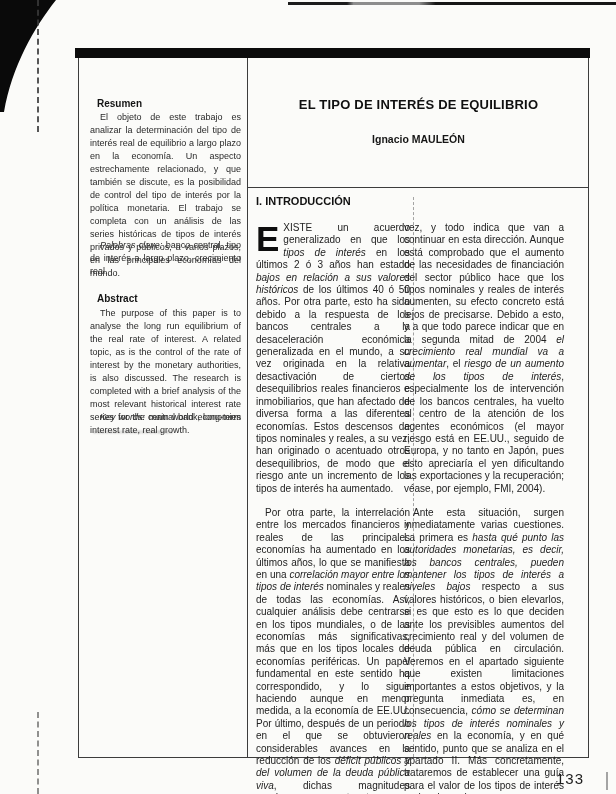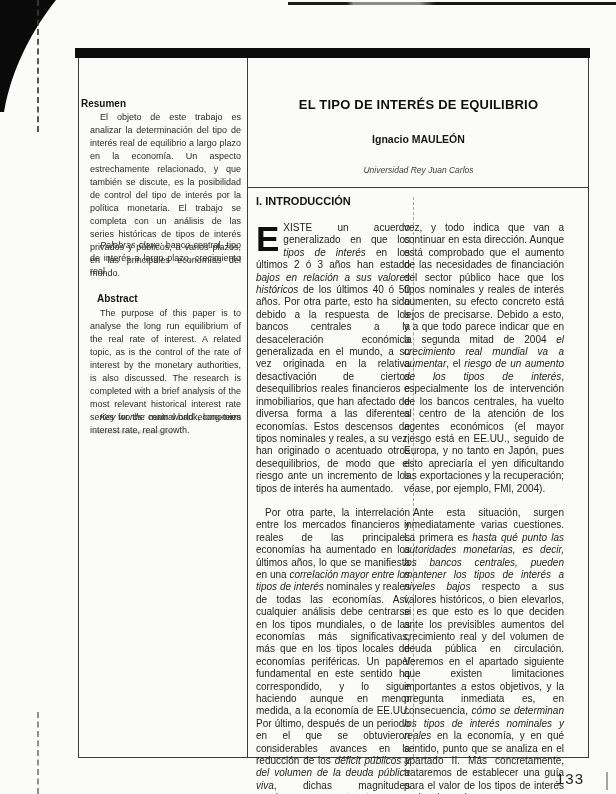--- a/index.html
+++ b/index.html
@@ -23,21 +23,21 @@
   .sidebar-divider{position:absolute;left:247px;top:58px;width:1px;height:699px;background:#3c3c3c;}
   .bottom-rule{position:absolute;left:78px;top:757px;width:511px;height:1px;background:#3c3c3c;}
   .title-rule{position:absolute;left:248px;top:187px;width:340px;height:1px;background:#3c3c3c;}
   .column-divider{position:absolute;left:413px;top:197px;height:560px;width:0;
     border-left:1px dashed #8f8f8f;opacity:.8;}
   .tick-br{position:absolute;left:606px;top:772px;width:2px;height:18px;background:#6b6b6b;opacity:.6;}
 
   
   .side{position:absolute;font-size:9px;line-height:13px;text-align:justify;color:#2a2a2a;}
   .side-h{position:absolute;font-size:10px;font-weight:700;color:#141414;}
-  .resumen-h{left:81px;top:98px;}
+  .resumen-h{left:97px;top:98px;}
   .resumen-p{left:90px;top:111px;width:151px;text-indent:10px;}
   .palabras-p{left:90px;top:239px;width:151px;text-indent:10px;}
   .abstract-h{left:97px;top:293px;}
   .abstract-p{left:90px;top:307px;width:151px;text-indent:10px;}
   .keywords-p{left:90px;top:411px;width:151px;text-indent:10px;}
   .jel-p{left:90px;top:441px;width:151px;text-indent:10px;}
   .it{font-style:italic;}
   .blur-artifact{display:inline-block;width:78px;height:7px;margin-left:4px;
     border-bottom:2px dotted #9a9a9a;filter:blur(1px);vertical-align:baseline;}
 
@@ -85,21 +85,20 @@
 
   <div class="side-h resumen-h">Resumen</div>
   <div class="side resumen-p">El objeto de este trabajo es analizar la determinación del tipo de interés real de equilibrio a largo plazo en la economía. Un aspecto estrechamente relacionado, y que también se discute, es la posibilidad de control del tipo de interés por la política monetaria. El trabajo se completa con un análisis de las series históricas de tipos de interés privados y públicos, a varios plazos, en las principales economías del mundo.</div>
   <div class="side palabras-p"><span class="it">Palabras clave:</span><span> banco central, tipo de interés a largo plazo, crecimiento real.</span></div>
   <div class="side-h abstract-h">Abstract</div>
   <div class="side abstract-p"><span>The purpose of this paper is to analyse the long run equilibrium of the real rate of interest. A related topic, as is the control of the rate of interest by the monetary authorities, is also discussed. The research is completed with a brief analysis of the most relevant historical interest rate series for the main world economies</span><span class="blur-artifact"></span></div>
   <div class="side keywords-p"><span class="it">Key words:</span><span> central bank, long-term interest rate, real growth.</span></div>
 
   <div class="art-title">EL TIPO DE INTERÉS DE EQUILIBRIO</div>
   <div class="author author1">Ignacio MAULEÓN</div>
-  <div class="affiliation">Universidad Rey Juan Carlos</div>
 
   <div class="sec-heading">I. INTRODUCCIÓN</div>
 
   <div class="col col1">
     <p><span class="dropcap">E</span><span>XISTE un acuerdo generalizado en que los <i>tipos de interés</i> en los últimos 2 ó 3 años han estado <i>bajos en relación a sus valores históricos</i> de los últimos 40 ó 50 años. Por otra parte, esto ha sido debido a la respuesta de los bancos centrales a la desaceleración económica generalizada en el mundo, a su vez originada en la relativa desactivación de ciertos desequilibrios reales financieros e inmobiliarios, que han afectado de diversa forma a las diferentes economías. Estos descensos de tipos nominales y reales, a su vez, han originado o acentuado otros desequilibrios, de modo que el riesgo ante un incremento de los tipos de interés ha aumentado.</span></p>
     <p>Por otra parte, la interrelación entre los mercados financieros y reales de las principales economías ha aumentado en los últimos años, lo que se manifiesta en una <i>correlación mayor entre los tipos de interés</i> nominales y reales de todas las economías. Así, cualquier análisis debe centrarse en los tipos mundiales, o de las economías más significativas, más que en los tipos locales de economías periféricas. Un papel fundamental en este sentido ha correspondido, y lo sigue haciendo aunque en menor medida, a la economía de EE.UU. Por último, después de un periodo en el que se obtuvieron considerables avances en la reducción de los <i>déficit públicos y del volumen de la deuda pública viva</i>, dichas magnitudes <i>comienzan a aumentar</i> otra</p>
   </div>
 
   <div class="col col2">
     <p>vez, y todo indica que van a continuar en esta dirección. Aunque está comprobado que el aumento de las necesidades de financiación del sector público hace que los tipos nominales y reales de interés aumenten, su efecto concreto está lejos de precisarse. Debido a esto, y a que todo parece indicar que en la segunda mitad de 2004 <i>el crecimiento real mundial va a aumentar</i>, el <i>riesgo de un aumento de los tipos de interés</i>, especialmente los de intervención de los bancos centrales, ha vuelto al centro de la atención de los agentes económicos (el mayor riesgo está en EE.UU., seguido de Europa, y no tanto en Japón, pues esto apreciaría el yen dificultando las exportaciones y la recuperación; véase, por ejemplo, FMI, 2004).</p>

